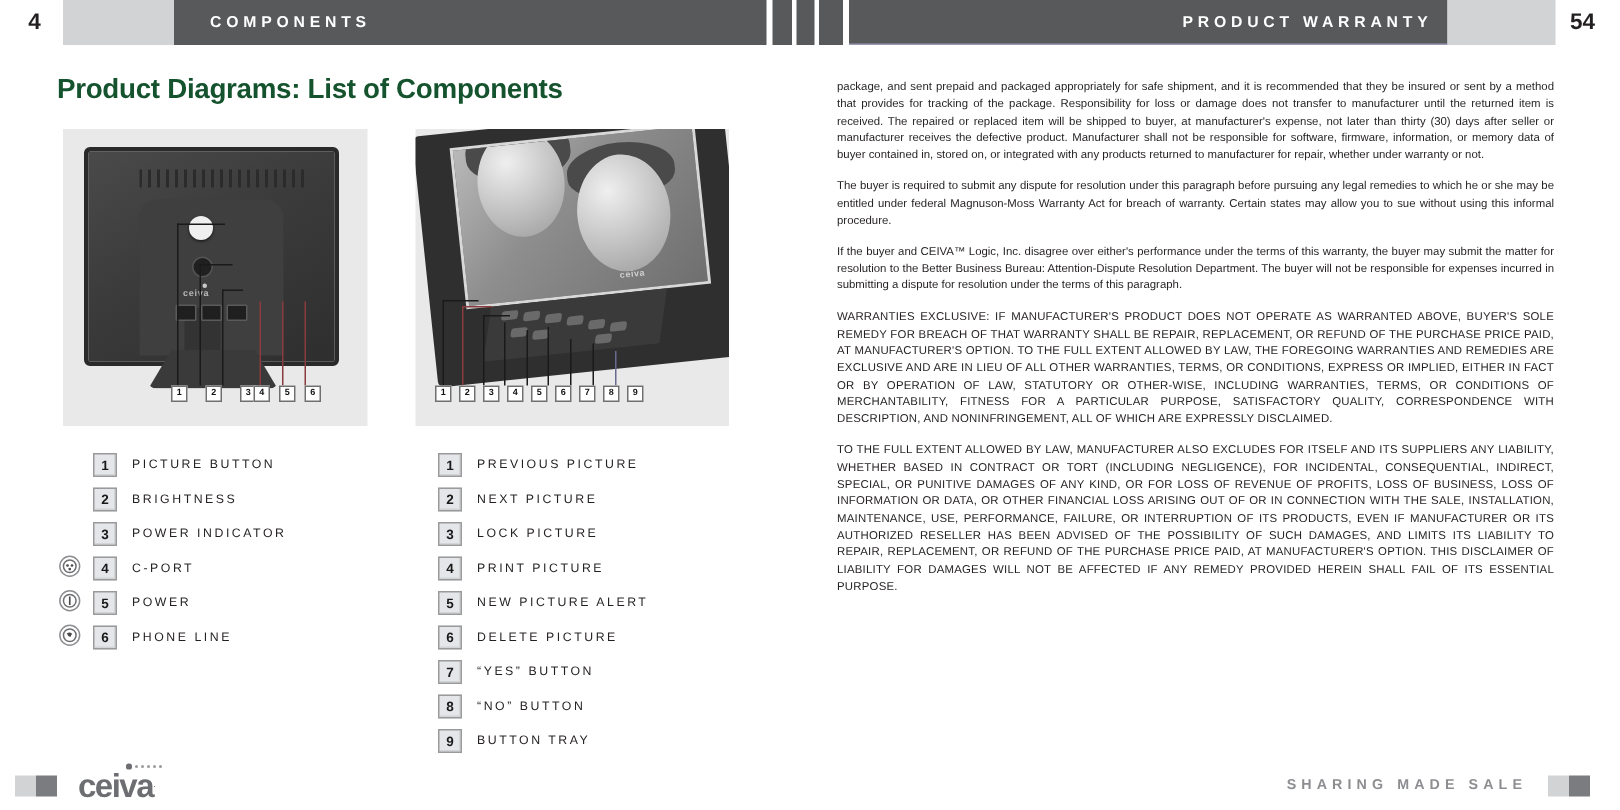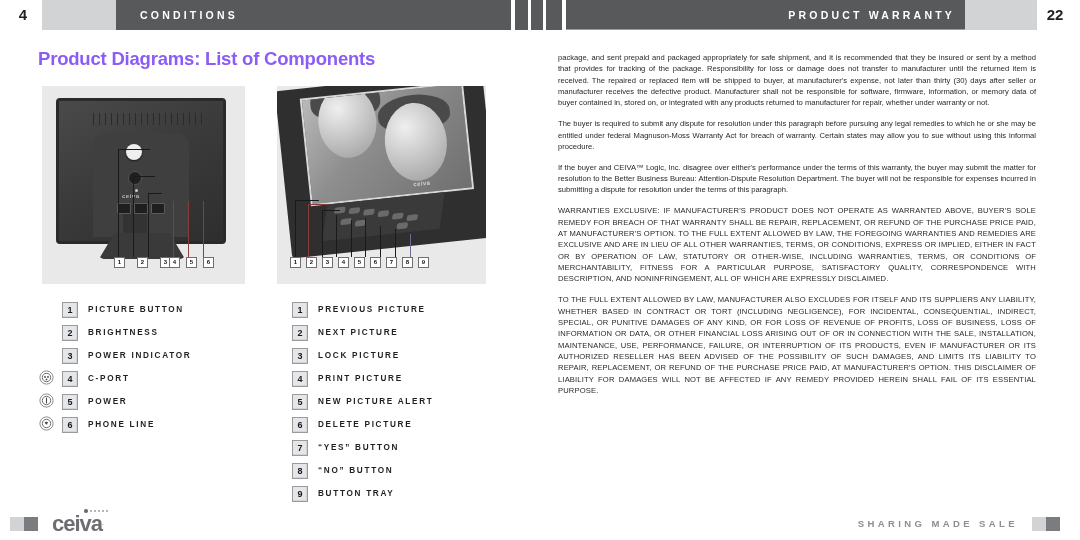--- a/index.html
+++ b/index.html
@@ -36,21 +36,21 @@
   }
   .hdr-title-right{
     position:absolute;right:125px;top:0;height:32px;line-height:30px;
     color:#ffffff;font-size:10.5px;font-weight:bold;letter-spacing:3.2px;
   }
   .hdr-underline{position:absolute;left:566px;top:29px;width:399px;height:1px;background:#9a9ab5;}
 
   
   .page-title{
     position:absolute;left:38px;top:48px;
-    font-size:18.5px;font-weight:bold;letter-spacing:-0.2px;color:#8b5cf6;text-align:right;
+    font-size:18.5px;font-weight:bold;letter-spacing:-0.2px;color:#14532d;text-align:right;
   }
 
   
   .photo{position:absolute;background:#e9e9e9;overflow:hidden;}
   .photo-left{left:42px;top:86px;width:203px;height:198px;}
   .photo-right{left:277px;top:86px;width:209px;height:198px;}
 
   .frame-back{
     position:absolute;left:14px;top:12px;width:164px;height:140px;
     background:linear-gradient(150deg,#4a4a4a 0%,#3b3b3b 45%,#2e2e2e 100%);
@@ -108,21 +108,21 @@
   
   .legend{position:absolute;}
   .legend-left{left:62px;top:298px;}
   .legend-right{left:292px;top:298px;}
   .lrow{display:flex;align-items:center;height:23px;position:relative;}
   .num{
     width:14px;height:14px;border:1px solid #9a9a9a;background:#e4e6e9;
     font-size:9px;font-weight:bold;line-height:14px;text-align:center;color:#1a1a1a;
     box-shadow:inset -1px -1px 0 rgba(0,0,0,.08);
   }
-  .ltext{margin-left:10px;font-size:8.2px;font-weight:bold;letter-spacing:1.7px;color:#231f20;white-space:nowrap;}
+  .ltext{margin-left:10px;font-size:8.2px;font-weight:normal;letter-spacing:1.7px;color:#231f20;white-space:nowrap;}
   .picon{position:absolute;left:-23px;top:3px;width:15px;height:15px;}
 
   
   .col-right{position:absolute;left:558px;top:52px;width:478px;}
   .para{
     font-size:7.6px;line-height:11.35px;color:#231f20;text-align:justify;margin:0 0 9.5px 0;
   }
   .para.caps{letter-spacing:.15px;}
   .sec-head{
     font-size:8.1px;font-weight:bold;color:#231f20;margin:0 0 5.5px 0;letter-spacing:.2px;
@@ -152,23 +152,23 @@
 <div class="header">
   <div class="hdr-pagenum-left">4</div>
   <div class="hdr-gray-left"></div>
   <div class="hdr-bar-left"></div>
   <div class="hdr-seg s1"></div>
   <div class="hdr-seg s2"></div>
   <div class="hdr-seg s3"></div>
   <div class="hdr-bar-right"></div>
   <div class="hdr-underline"></div>
   <div class="hdr-gray-right"></div>
-  <div class="hdr-title-left">CONDITIONS</div>
+  <div class="hdr-title-left">COMPONENTS</div>
   <div class="hdr-title-right">PRODUCT WARRANTY</div>
-  <div class="hdr-pagenum-right">22</div>
+  <div class="hdr-pagenum-right">54</div>
 </div>
 
 <div class="page-title">Product Diagrams: List of Components</div>
 
 <div class="photo photo-left">
   <div class="frame-back">
     <div class="vents"></div>
     <div class="back-panel"></div>
     <div class="knob-big"></div>
     <div class="knob-sm"></div>

